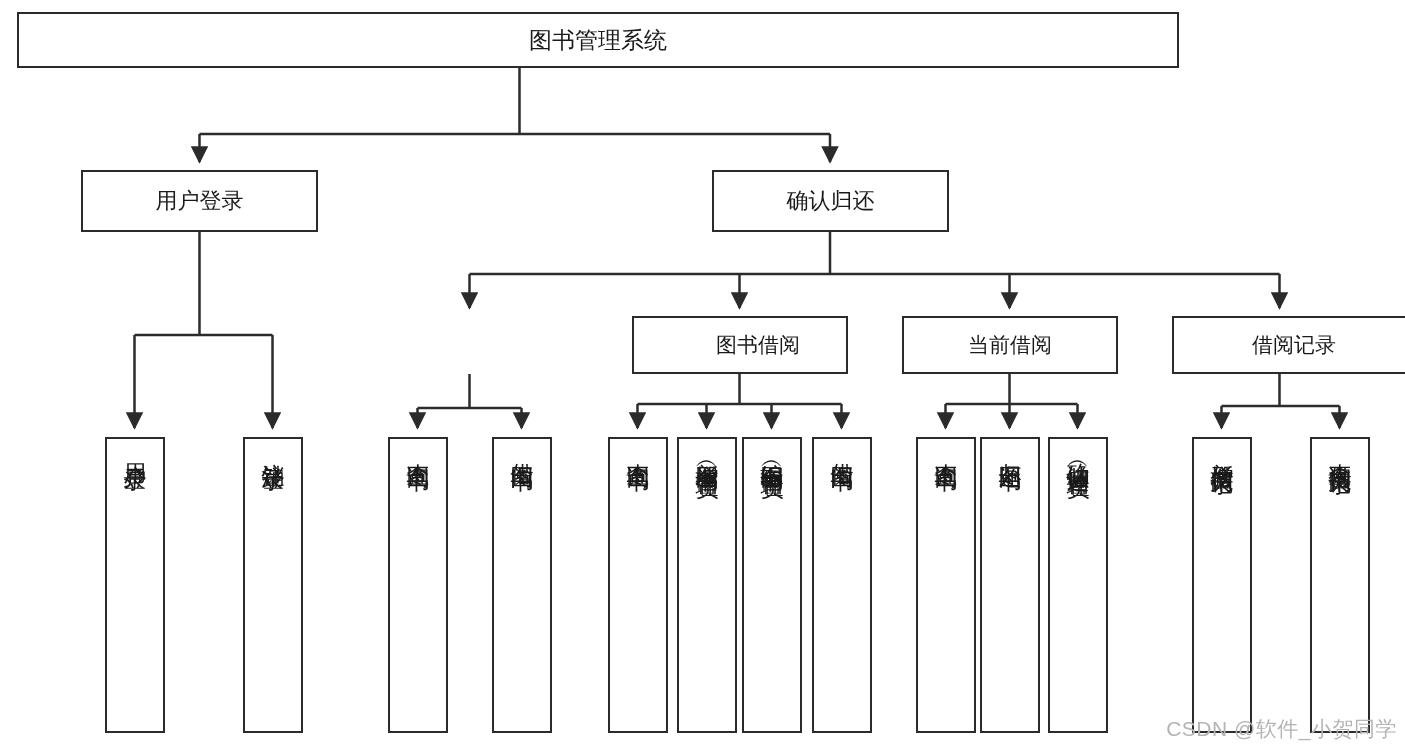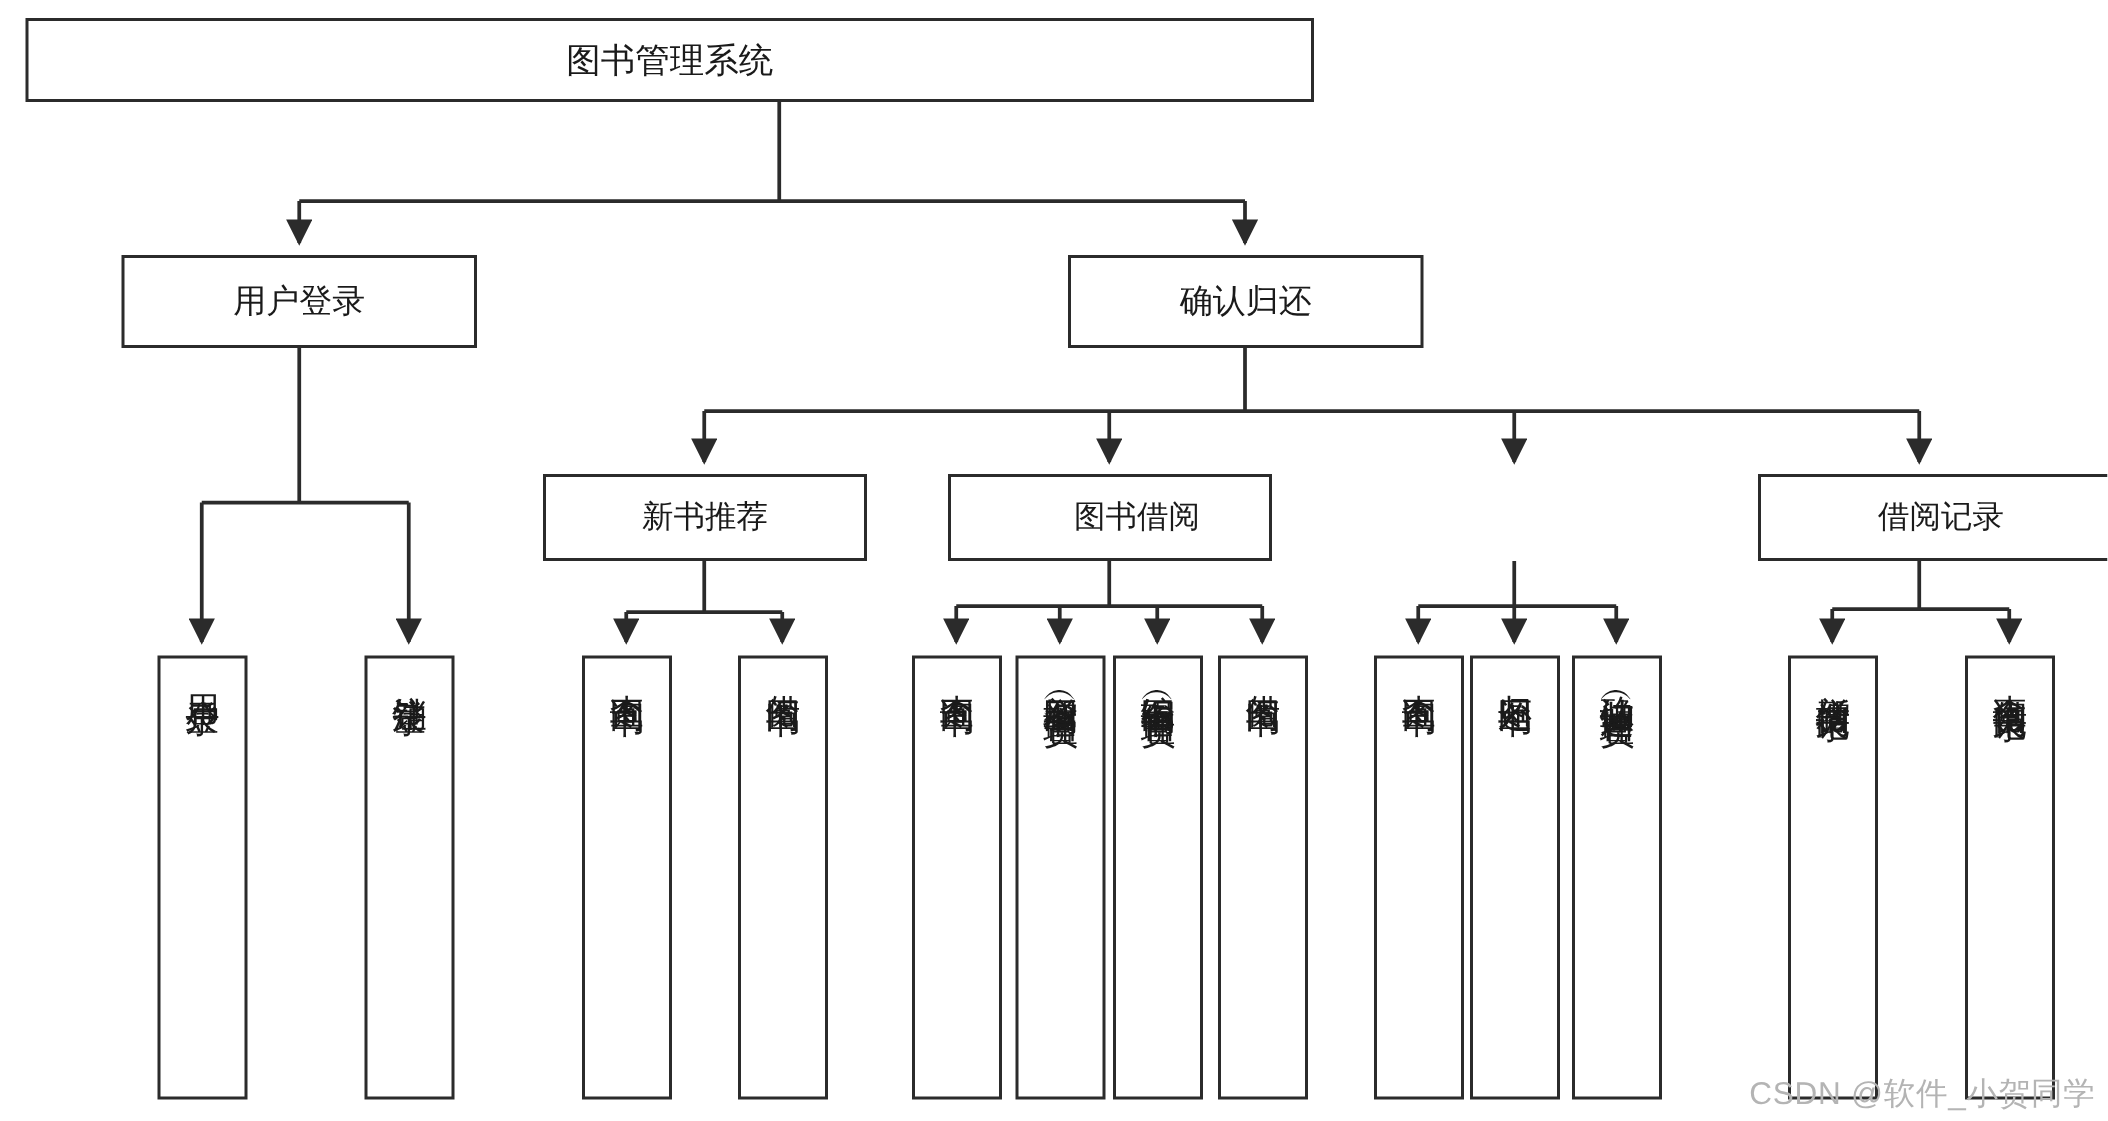--- a/index.html
+++ b/index.html
@@ -116,36 +116,36 @@
       <path d="M 1009.5 404 L 1009.5 428" marker-end="url(#arrow)"></path>
       <path d="M 1077.5 404 L 1077.5 428" marker-end="url(#arrow)"></path>
 
       <path d="M 1279.5 374 L 1279.5 406"></path>
       <path d="M 1221.5 406 L 1339.5 406"></path>
       <path d="M 1221.5 406 L 1221.5 428" marker-end="url(#arrow)"></path>
       <path d="M 1339.5 406 L 1339.5 428" marker-end="url(#arrow)"></path>
     </g>
   </svg>
 
-  <div class="node node-root" style="left:17px; top:12px; width:859px; height:56px;">
+  <div class="node node-root" style="left:17px; top:12px; width:1162px; height:56px;">
     <span class="label">图书管理系统</span>
   </div>
 
   <div class="node node-l1" style="left:81px; top:170px; width:237px; height:62px;">
     <span class="label">用户登录</span>
   </div>
   <div class="node node-l1" style="left:712px; top:170px; width:237px; height:62px;">
     <span class="label">确认归还</span>
   </div>
 
-  <div class="node node-l2" style="left:362px; top:316px; width:216px; height:58px;">
-    <span class="label">新书推荐</span>
-  </div>
   <div class="node node-l2" style="left:632px; top:316px; width:216px; height:58px;padding-left:36px;">
     <span class="label">图书借阅</span>
+  </div>
+  <div class="node node-l2" style="left:902px; top:316px; width:216px; height:58px;">
+    <span class="label">当前借阅</span>
   </div>
   <div class="node node-l2" style="left:1172px; top:316px; width:244px; height:58px;">
     <span class="label">借阅记录</span>
   </div>
 
   <div class="node node-leaf" style="left:105px; top:437px; width:60px; height:296px;">
     <span class="label">用户登录</span>
   </div>
   <div class="node node-leaf" style="left:243px; top:437px; width:60px; height:296px;">
     <span class="label">注销登录</span>

